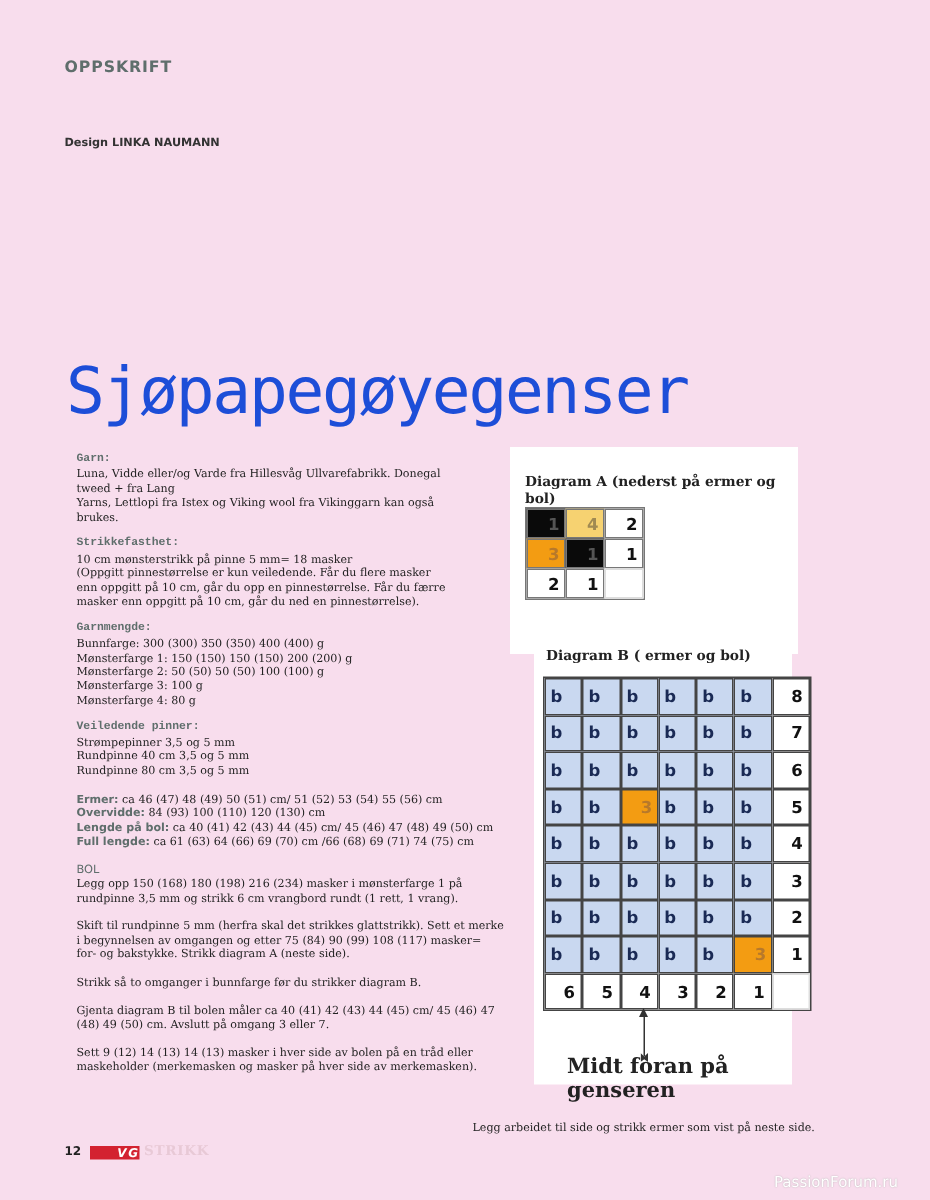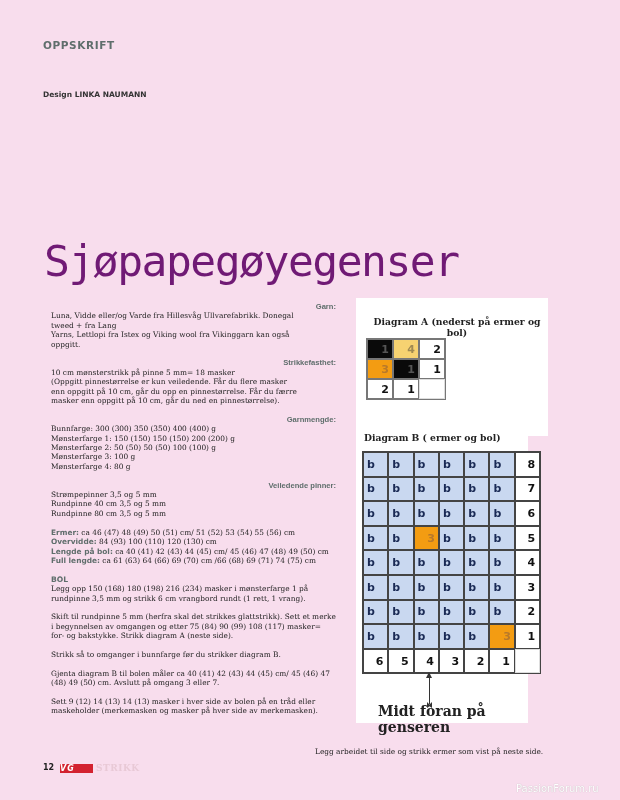--- a/index.html
+++ b/index.html
@@ -18,38 +18,38 @@
       color: #5f6e6c;
     }
     .byline {
       left: 43px; top: 54px;
       font-family: "DejaVu Sans", sans-serif;
       font-weight: bold; font-size: 7.5px; color: #333; margin-top: 36px;
     }
     .title {
       left: 44px; top: 240px;
       font-family: "DejaVu Sans Mono", monospace;
-      font-size: 43px; font-weight: normal; color: #701a75;
+      font-size: 43px; font-weight: normal; color: #1d4ed8;
       letter-spacing: -1.5px; line-height: 1;
     }
     .col {
       left: 51px; top: 302px; width: 285px;
       font-size: 7.4px; line-height: 9.4px;
     }
     .col p { margin: 0 0 9.4px 0; }
     .hd {
-      font-family: Liberation Sans, sans-serif; font-weight: bold;
-      color: #5f6e6c; font-size: 7.6px; text-align: right;
+      font-family: Liberation Mono, monospace; font-weight: bold;
+      color: #5f6e6c; font-size: 7.6px;
     }
     .line { display: block; }
     .bold-label { font-family: "DejaVu Sans", sans-serif; font-weight: bold; color: #5f6e6c; }
-    .bol-hd { font-family: "DejaVu Sans", sans-serif; font-weight: bold; color: #5f6e6c; font-size: 7.6px; }
+    .bol-hd { font-family: "DejaVu Sans", sans-serif; font-weight: normal; color: #5f6e6c; font-size: 7.6px; }
 
     .panelA {
-      left: 356px; top: 298px; width: 192px; height: 138px; background: #fff; text-align: center;
+      left: 340px; top: 298px; width: 192px; height: 138px; background: #fff;
     }
     .panel-title {
       font-family: "DejaVu Serif", serif; font-weight: bold; font-size: 9.2px; color: #222;
     }
     .panelA .panel-title { position: absolute; left: 10px; top: 18px; }
     .gridA {
       position: absolute; left: 10px; top: 40px;
       display: grid; grid-template-columns: repeat(3, 26px); grid-template-rows: repeat(3, 20px);
       border: 1px solid #777;
     }
@@ -97,21 +97,21 @@
 
     .note {
       left: 315px; top: 747px; font-size: 7.4px; color: #222;
     }
     .pageno {
       left: 43px; top: 763px; font-family: "DejaVu Sans", sans-serif; font-weight: bold; font-size: 8px;
     }
     .vglogo {
       left: 60px; top: 764px; width: 33px; height: 9px; background: #d32230; color: #fff;
       font-family: "DejaVu Sans", sans-serif; font-weight: bold; font-size: 8px; line-height: 9px;
-      text-align: left; letter-spacing: 1px; font-style: italic;
+      text-align: right; letter-spacing: 1px; font-style: italic;
     }
     .strikk {
       left: 96px; top: 763px; font-family: "DejaVu Serif", serif; font-weight: bold; font-size: 9px;
       color: #e8c9d6; letter-spacing: 0.5px;
     }
     .watermark {
       left: 516px; top: 783px; font-family: "DejaVu Sans", sans-serif; font-size: 10px;
       color: #fff; text-shadow: 0 0 1px #aaa;
     }
   </style>
@@ -122,21 +122,21 @@
 <div class="abs byline">Design LINKA NAUMANN</div>
 
 <h1 class="abs title" style="margin:0">Sjøpapegøyegenser</h1>
 
 <div class="abs col">
   <p>
     <span class="hd line">Garn:</span>
     <span class="line">Luna, Vidde eller/og Varde fra Hillesvåg Ullvarefabrikk. Donegal</span>
     <span class="line">tweed + fra Lang</span>
     <span class="line">Yarns, Lettlopi fra Istex og Viking wool fra Vikinggarn kan også</span>
-    <span class="line">oppgitt.</span>
+    <span class="line">brukes.</span>
   </p>
   <p>
     <span class="hd line">Strikkefasthet:</span>
     <span class="line">10 cm mønsterstrikk på pinne 5 mm= 18 masker</span>
     <span class="line">(Oppgitt pinnestørrelse er kun veiledende. Får du flere masker</span>
     <span class="line">enn oppgitt på 10 cm, går du opp en pinnestørrelse. Får du færre</span>
     <span class="line">masker enn oppgitt på 10 cm, går du ned en pinnestørrelse).</span>
   </p>
   <p>
     <span class="hd line">Garnmengde:</span>

